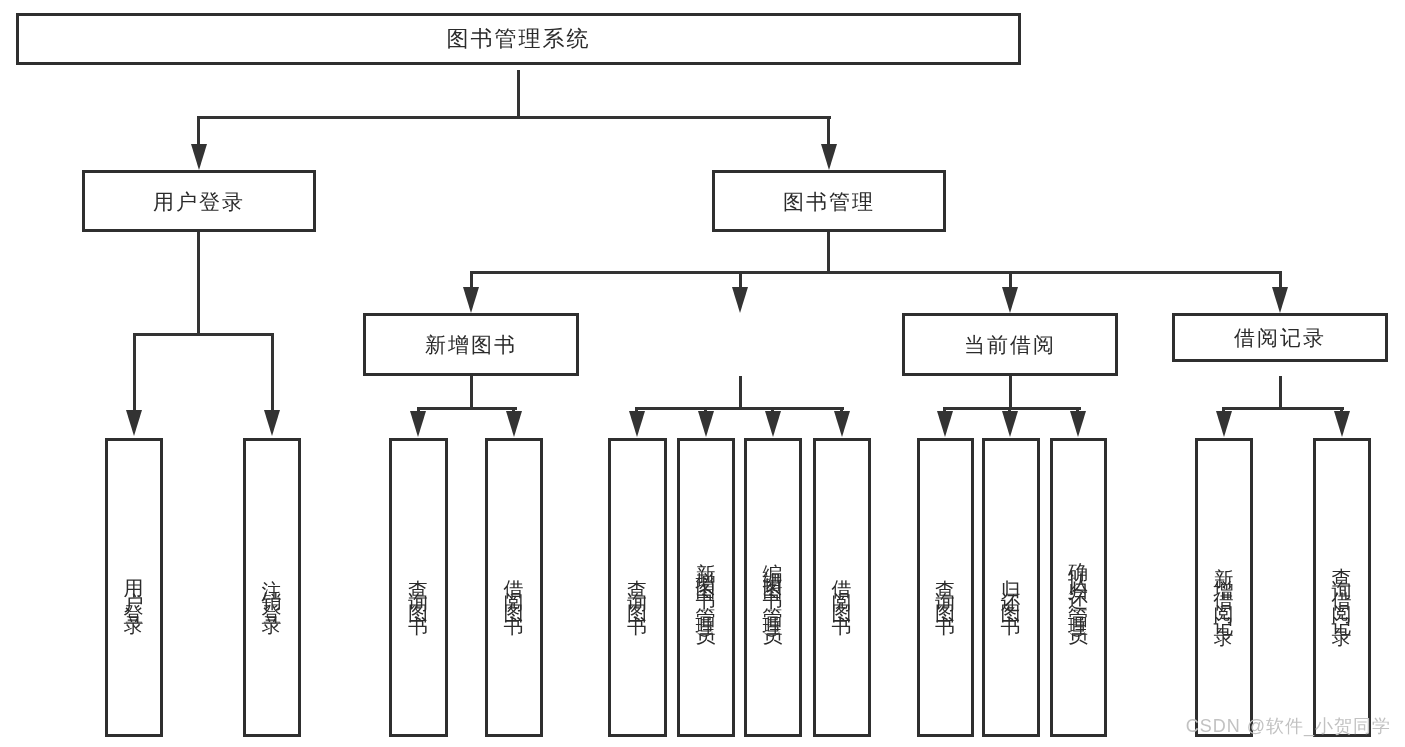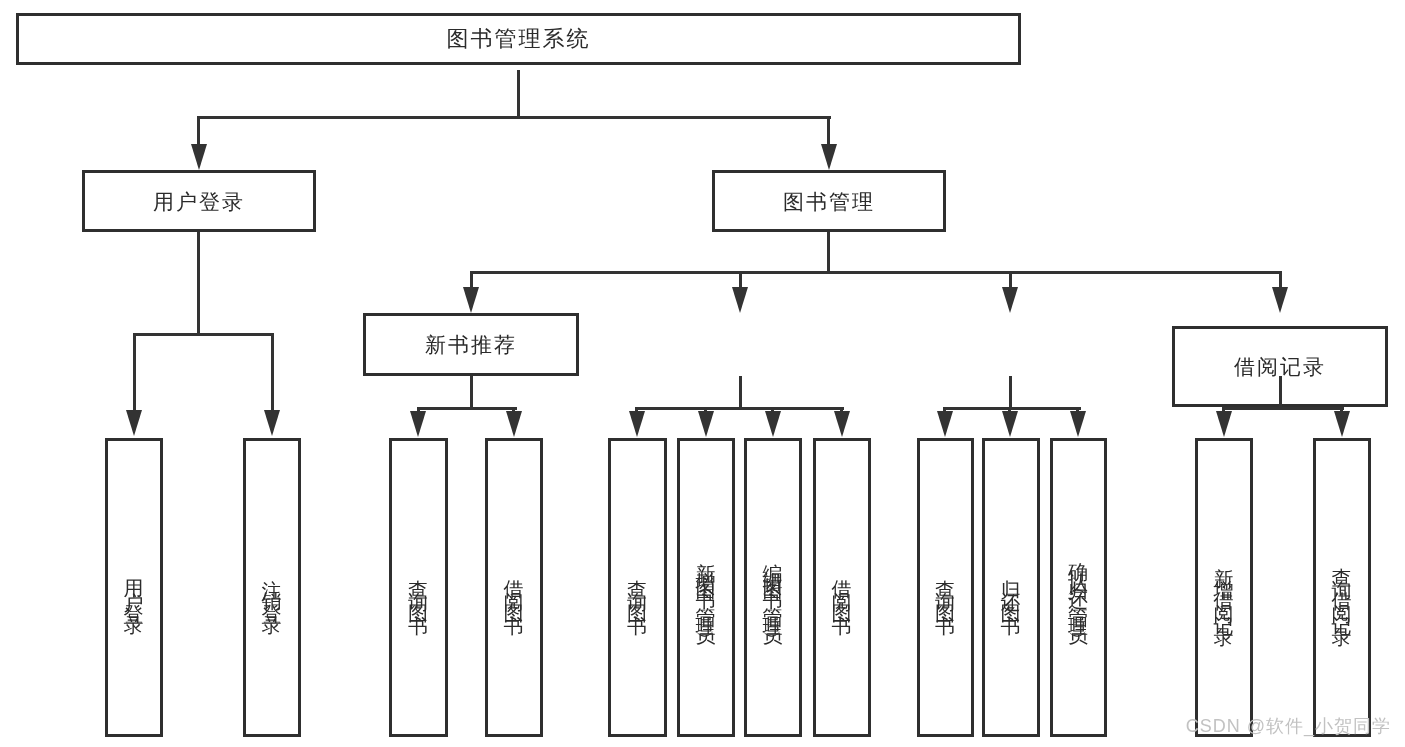--- a/index.html
+++ b/index.html
@@ -83,23 +83,26 @@
   <div class="vline" style="left:470px;top:271px;width:3px;height:20px;"></div>
   <div class="arrow" style="left:463px;top:287px;"></div>
   <div class="vline" style="left:739px;top:271px;width:3px;height:20px;"></div>
   <div class="arrow" style="left:732px;top:287px;"></div>
   <div class="vline" style="left:1009px;top:271px;width:3px;height:20px;"></div>
   <div class="arrow" style="left:1002px;top:287px;"></div>
   <div class="vline" style="left:1279px;top:271px;width:3px;height:20px;"></div>
   <div class="arrow" style="left:1272px;top:287px;"></div>
 
   <div class="box" style="left:363px;top:313px;width:216px;height:63px;">
-    <span class="hlabel">新书推荐</span>
+    <span class="hlabel">新增图书</span>
   </div>
-  <div class="box" style="left:1172px;top:326px;width:216px;height:81px;">
+  <div class="box" style="left:902px;top:313px;width:216px;height:63px;">
+    <span class="hlabel">当前借阅</span>
+  </div>
+  <div class="box" style="left:1172px;top:313px;width:216px;height:49px;">
     <span class="hlabel">借阅记录</span>
   </div>
 
   <div class="vline" style="left:470px;top:376px;width:3px;height:34px;"></div>
   <div class="hline" style="left:417px;top:407px;width:100px;height:3px;"></div>
   <div class="vline" style="left:417px;top:407px;width:3px;height:8px;"></div>
   <div class="arrow" style="left:410px;top:411px;"></div>
   <div class="vline" style="left:512px;top:407px;width:3px;height:8px;"></div>
   <div class="arrow" style="left:506px;top:411px;"></div>
 

